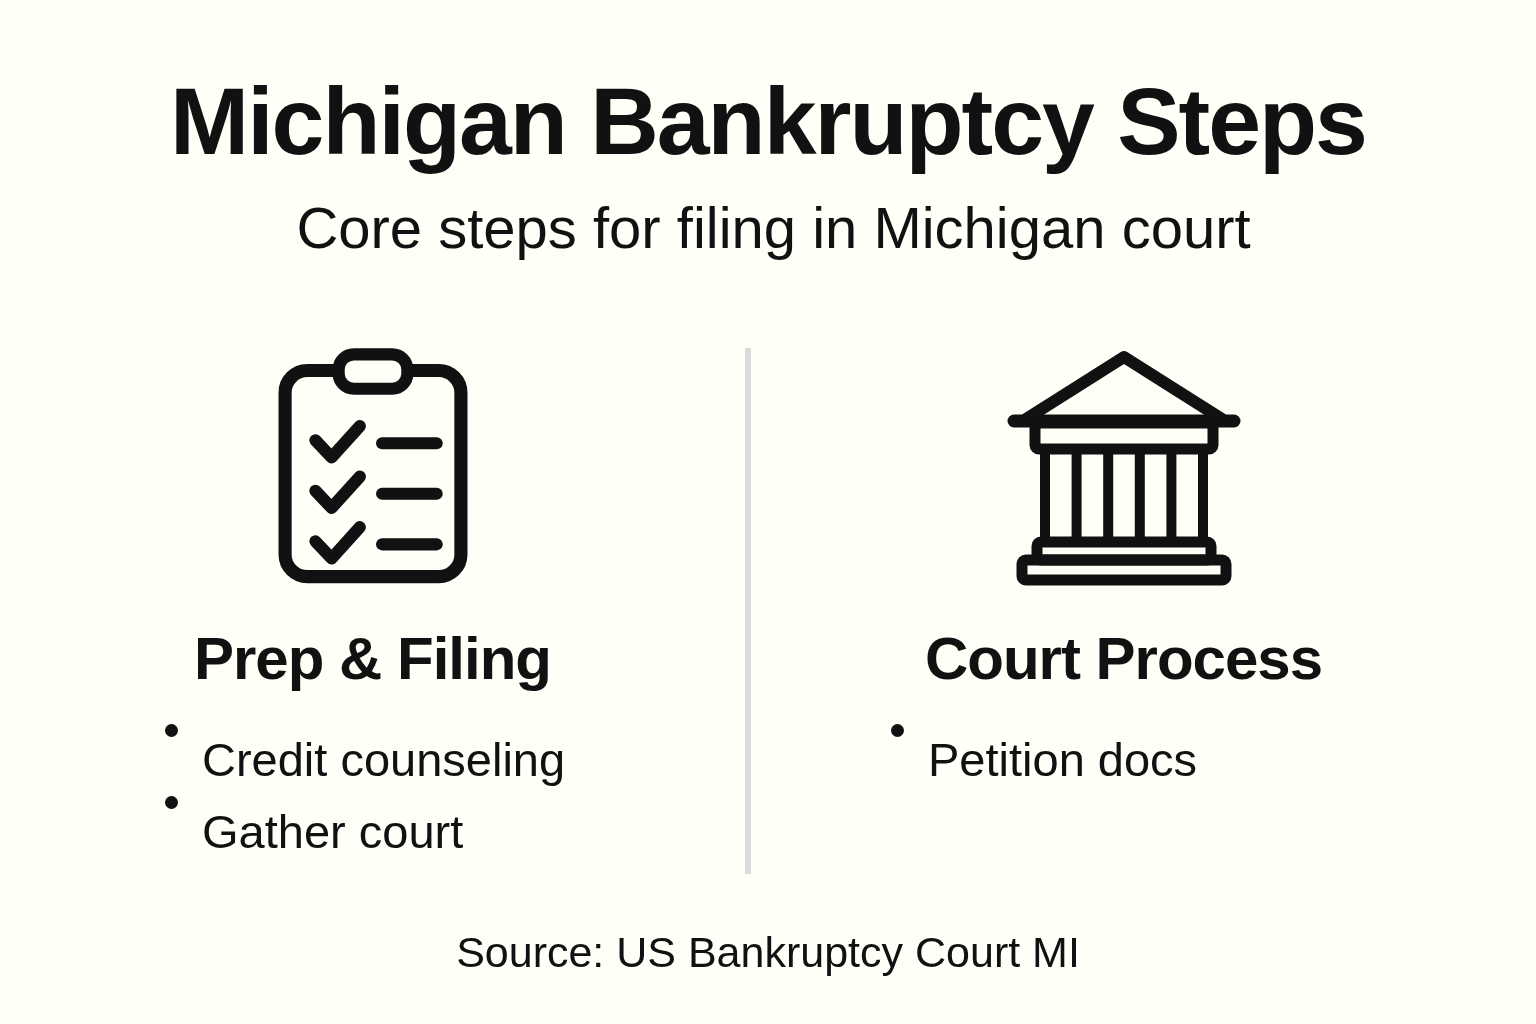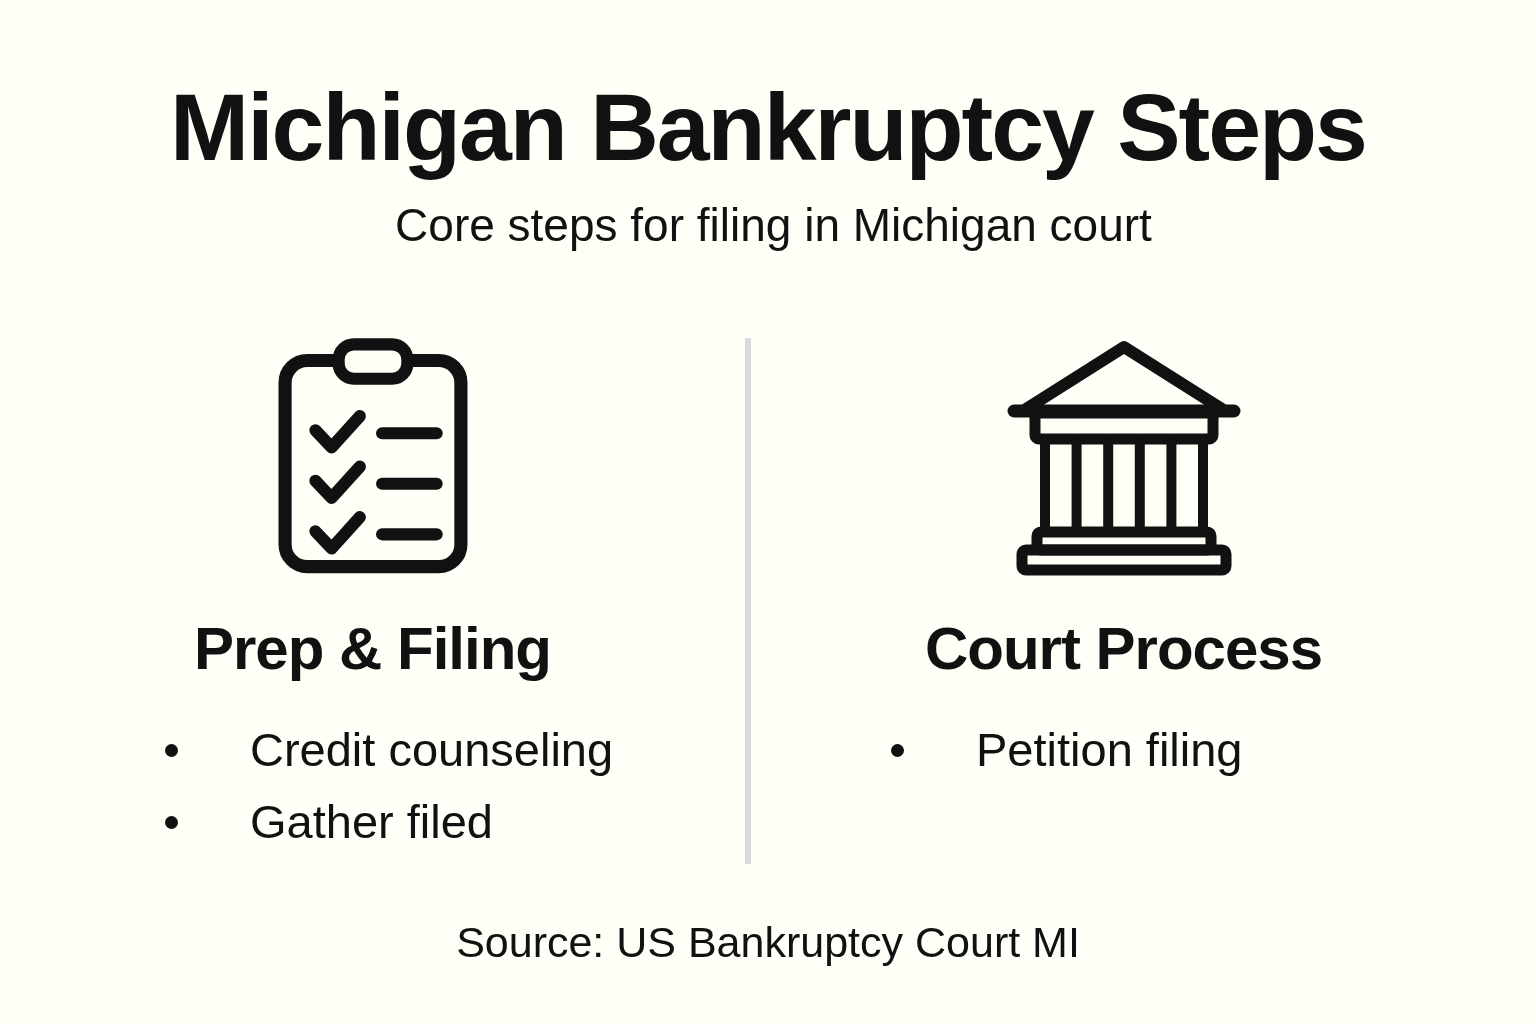--- a/index.html
+++ b/index.html
@@ -7,31 +7,31 @@
     width: 1536px;
     height: 1024px;
     background: #FFFEF7;
     color: #111111;
     font-family: "Liberation Sans", sans-serif;
     overflow: hidden;
     box-sizing: border-box;
     padding-top: 58px;
   }
   .title {
-    margin: 16px;
+    margin: 10px;
     text-align: center;
     font-size: 95px;
     font-weight: 700;
     line-height: 1.12;
     letter-spacing: -2px;
   }
   .subtitle {
     margin: 16px 0 0 11px;
     text-align: center;
-    font-size: 46px;
+    font-size: 58px;
     font-weight: 400;
     line-height: 1.3;
   }
   .columns {
     margin-top: 80px;
     display: flex;
     align-items: flex-start;
   }
   .col {
     flex: 1;
@@ -60,25 +60,24 @@
   ul.bullets {
     list-style: none;
     margin: 32px 0 0 0;
     padding: 0;
     align-self: flex-start;
   }
   .col.left ul.bullets { margin-left: 165px; }
   .col.right ul.bullets { margin-left: 140px; }
   ul.bullets li {
     display: flex;
-    align-items: center;
+    align-items: flex-start;
     font-size: 47px;
     line-height: 72px;
     white-space: nowrap;
-    gap: 48px;
   }
   .dot {
     width: 13px;
     height: 13px;
     border-radius: 50%;
     background: #111111;
     margin-right: 24px;
     flex: 0 0 auto;
   }
   .source {
@@ -113,21 +112,21 @@
         </svg>
       </div>
       <h2 class="col-heading">Prep &amp; Filing</h2>
       <ul class="bullets">
         <li>
           <span class="dot"></span>
           <span>Credit counseling</span>
         </li>
         <li>
           <span class="dot"></span>
-          <span>Gather filed</span>
+          <span>Gather court</span>
         </li>
       </ul>
     </div>
 
     <div class="divider"></div>
 
     <div class="col right">
       <div class="icon-wrap">
         <svg width="240" height="240" viewBox="0 0 240 240" aria-hidden="true">
           <path class="stroke" d="M10 75 H 230" stroke-width="13"></path>
@@ -140,21 +139,21 @@
           <path class="stroke" d="M167.4 108 V 194" stroke-width="10"></path>
           <path class="stroke" d="M199 108 V 194" stroke-width="10"></path>
           <rect class="stroke" x="33" y="196" width="174" height="18" rx="4" stroke-width="11"></rect>
           <rect class="stroke" x="18" y="214" width="204" height="20" rx="4" stroke-width="11"></rect>
         </svg>
       </div>
       <h2 class="col-heading">Court Process</h2>
       <ul class="bullets">
         <li>
           <span class="dot"></span>
-          <span>Petition filing</span>
+          <span>Petition docs</span>
         </li>
       </ul>
     </div>
 
   </section>
 
   <p class="source">Source: US Bankruptcy Court MI</p>
 </main>
 
 </body></html>

